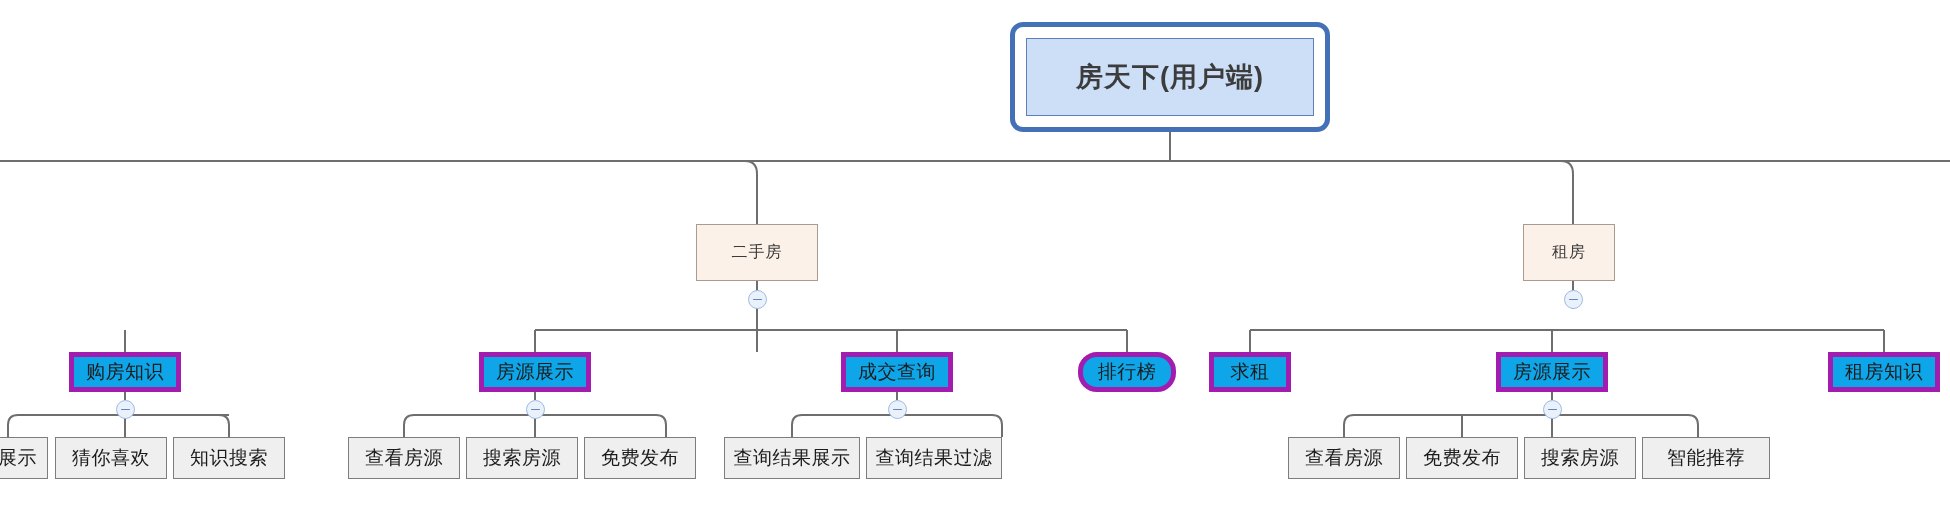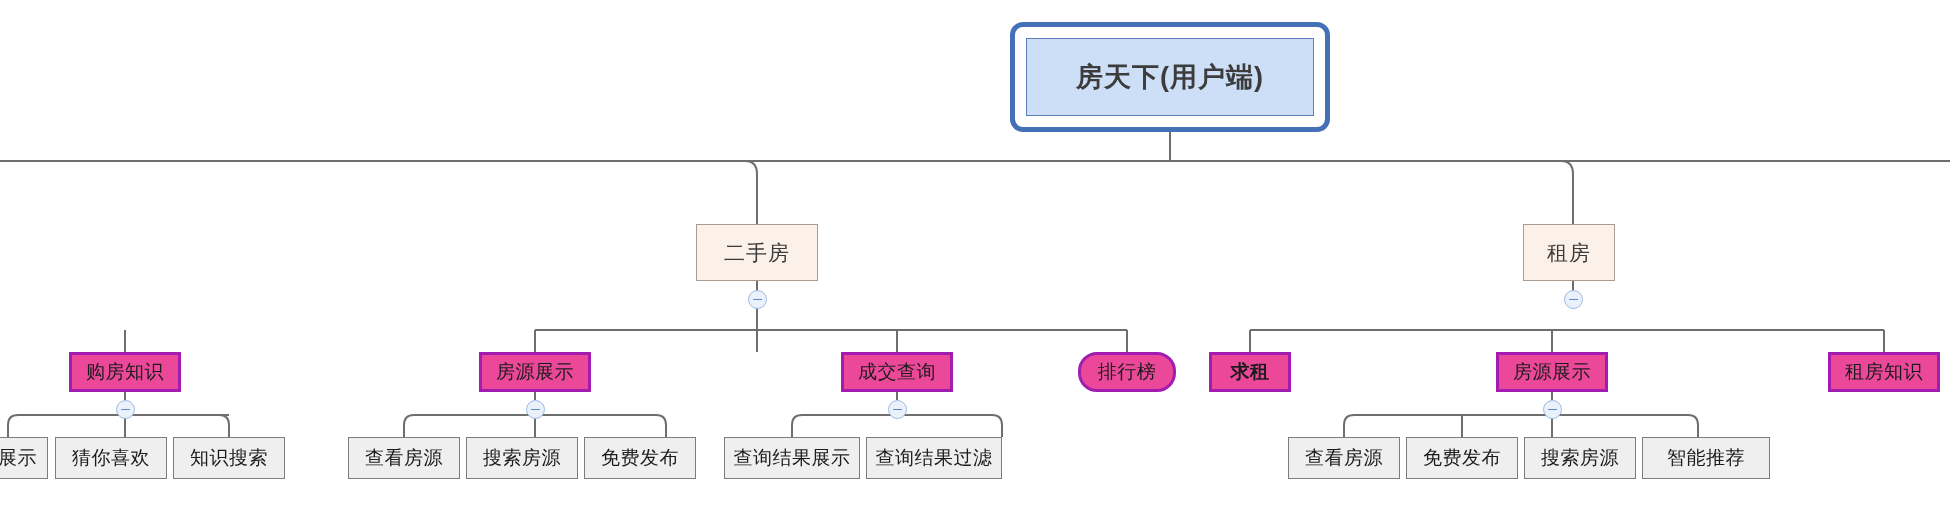--- a/index.html
+++ b/index.html
@@ -58,29 +58,29 @@
     font-size: 27px;
     font-weight: bold;
     color: #3c3c3c;
     letter-spacing: 1px;
   }
 
   
   .node.lvl1 {
     background: #fcf1e8;
     border: 1px solid #a99b90;
-    font-size: 21px;
+    font-size: 16px;
     color: #3a3a3a;
     letter-spacing: 1px;
   }
 
   
   .node.lvl2 {
-    background: #ec4899;
-    border: 3px solid #a21caf;
+    background: #0ea5e9;
+    border: 5px solid #a21caf;
     font-size: 19px;
     color: #1b1b1b;
     letter-spacing: 0.5px;
   }
 
   
   .node.lvl3 {
     background: #efefef;
     border: 1px solid #7d7d7d;
     font-size: 19px;
@@ -189,21 +189,21 @@
   </div>
 
   <div class="node lvl2" style="left:841px; top:352px; width:112px; height:40px;">
     <span>成交查询</span>
   </div>
 
   <div class="node lvl2" style="left:1078px; top:352px; width:98px; height:40px;border-radius:19px;">
     <span>排行榜</span>
   </div>
 
-  <div class="node lvl2" style="left:1209px; top:352px; width:82px; height:40px;font-weight:bold;">
+  <div class="node lvl2" style="left:1209px; top:352px; width:82px; height:40px;">
     <span>求租</span>
   </div>
 
   <div class="node lvl2" style="left:1496px; top:352px; width:112px; height:40px;">
     <span>房源展示</span>
   </div>
 
   <div class="node lvl2" style="left:1828px; top:352px; width:112px; height:40px;font-family:Liberation Serif, serif;">
     <span>租房知识</span>
   </div>

